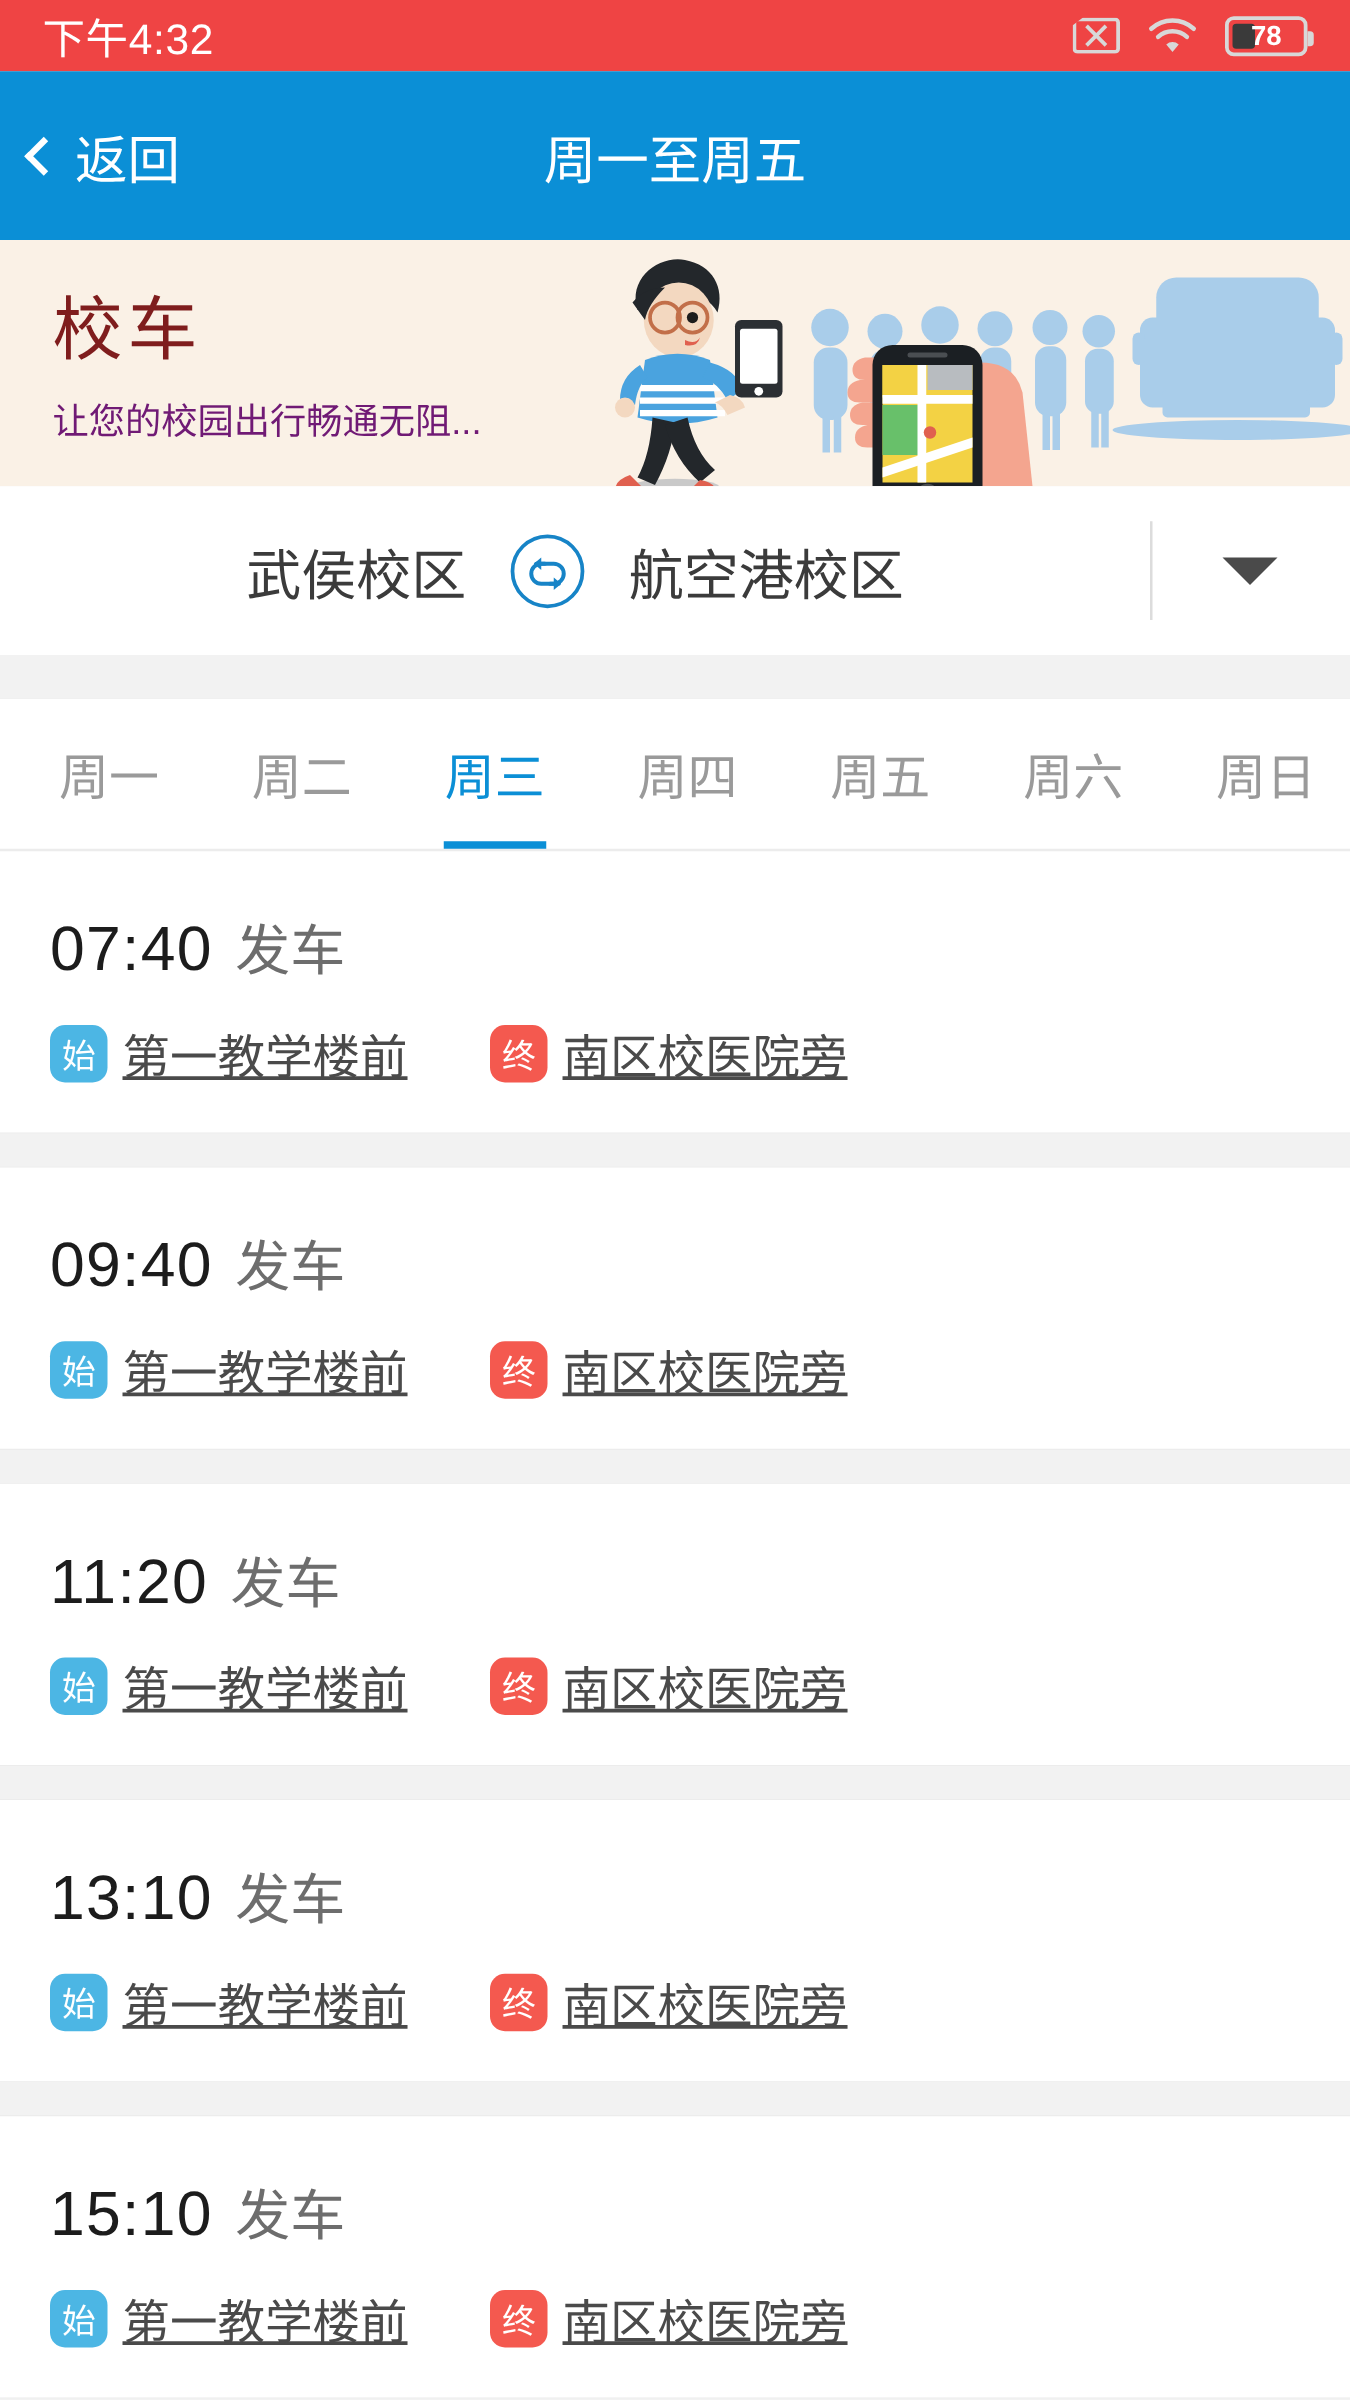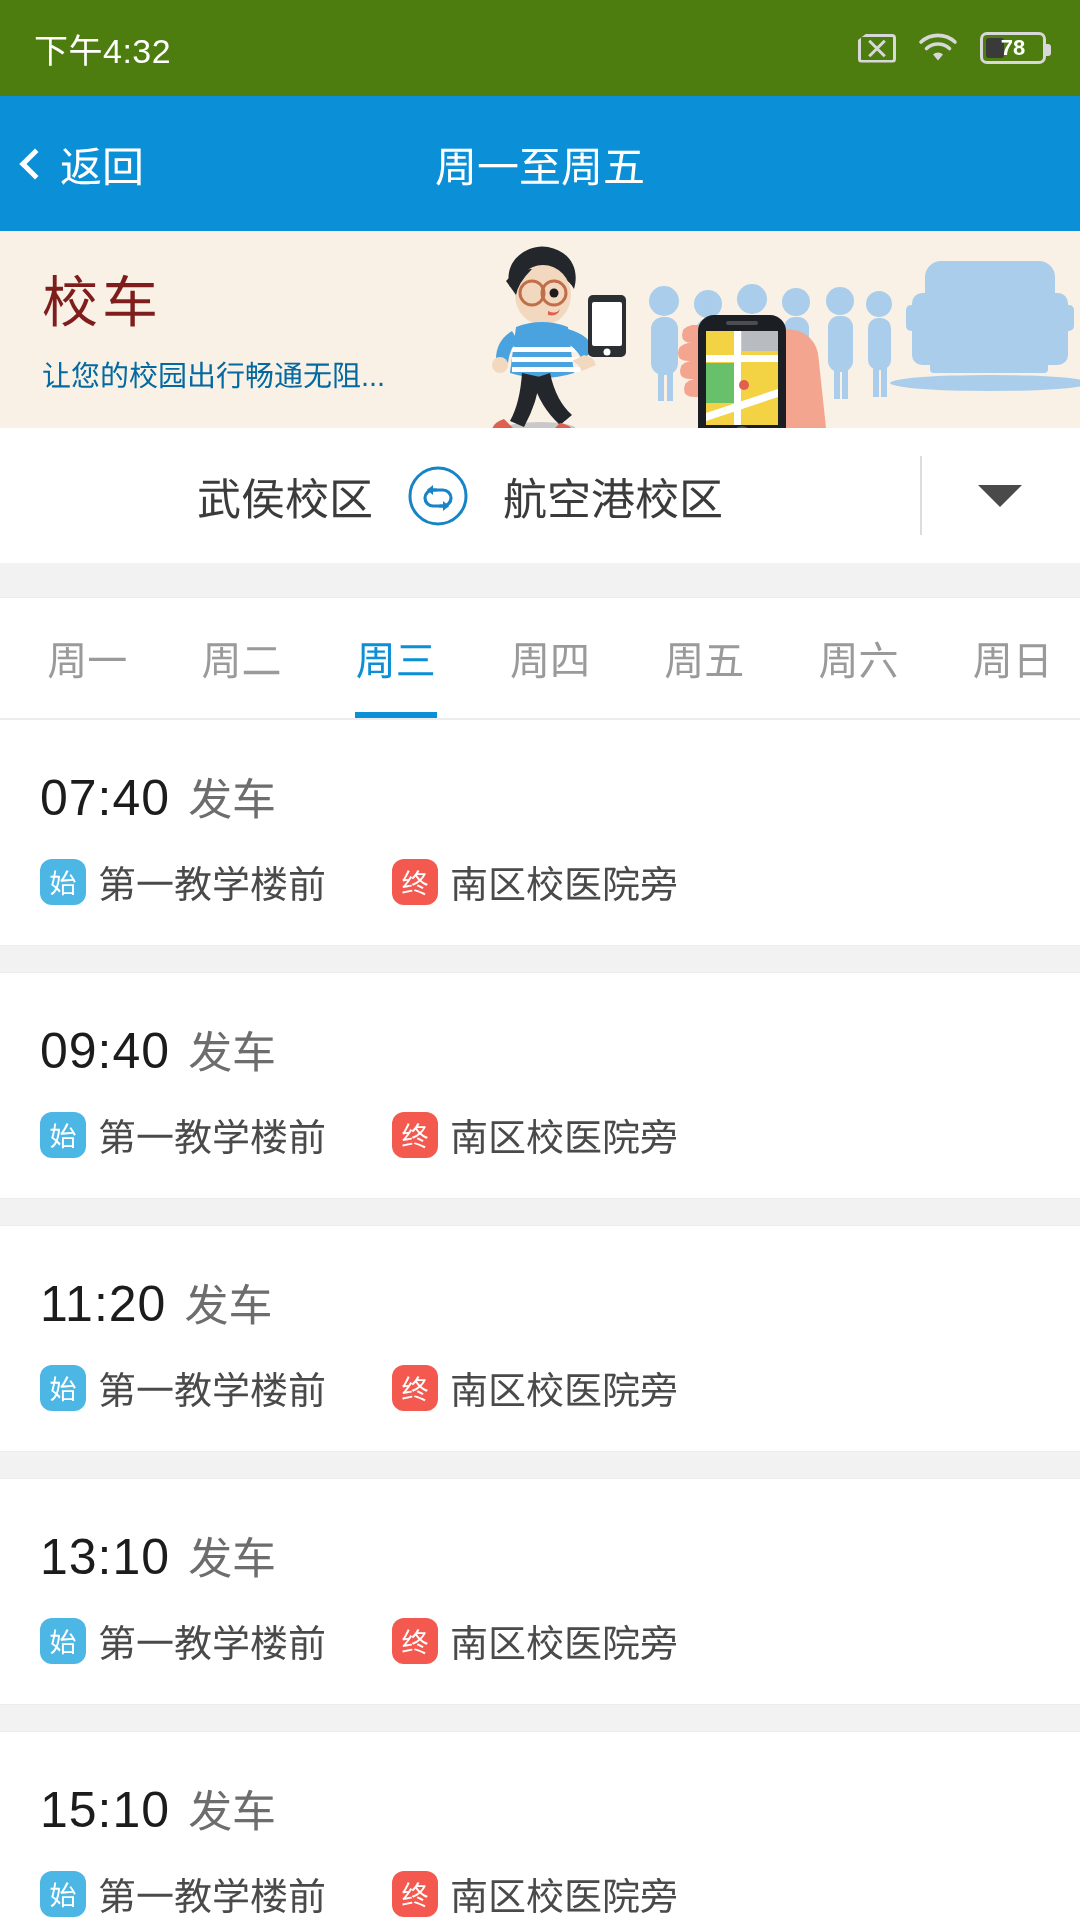--- a/index.html
+++ b/index.html
@@ -4,21 +4,21 @@
 <style>
   * { margin:0; padding:0; box-sizing:border-box; }
   html, body {
     width:1080px; height:1920px;
     font-family:"Liberation Sans","DejaVu Sans",sans-serif;
     background:#f2f2f2; overflow:hidden;
   }
 
   
   .statusbar {
-    height:96px; background:#4d7c0f; color:#fff;
+    height:57px; background:#ef4444; color:#fff;
     display:flex; align-items:center; justify-content:space-between;
     padding:0 34px;
   }
   .status-time { font-size:34px; letter-spacing:.5px; }
   .status-icons { display:flex; align-items:center; gap:22px; }
   .ic-sim { width:38px; height:29px; position:relative; }
   .ic-sim .body {
     position:absolute; inset:0; border:3px solid #d8d8d8; border-radius:4px;
     clip-path: polygon(22% 0,100% 0,100% 100%,0 100%,0 22%);
   }
@@ -61,21 +61,21 @@
     position:absolute; left:0; right:0; text-align:center;
     color:#fff; font-size:42px; pointer-events:none;
   }
 
   
   .banner {
     height:197px; background:#faf1e6; position:relative; overflow:hidden;
   }
   .banner-text { position:absolute; left:42px; top:26px; }
   .banner-title { font-size:56px; color:#7f1d1d; letter-spacing:4px; }
-  .banner-sub { font-size:29px; color:#0369a1; margin-top:14px; }
+  .banner-sub { font-size:29px; color:#701a75; margin-top:14px; }
   .banner-art { position:absolute; right:0; top:0; height:197px; width:620px; }
 
   
   .route-bar {
     height:135px; background:#fff; display:flex; align-items:center;
     position:relative;
   }
   .route-inner {
     flex:1; display:flex; align-items:center; justify-content:center; gap:34px;
   }
@@ -122,21 +122,21 @@
   .card-depart { font-size:44px; color:#6d6d6d; }
   .card-stops { display:flex; align-items:center; gap:22px; margin-top:26px; }
   .stop { display:flex; align-items:center; gap:12px; }
   .badge {
     width:46px; height:46px; border-radius:12px; color:#fff;
     font-size:27px; display:flex; align-items:center; justify-content:center;
     flex:0 0 auto;
   }
   .badge.start { background:#4cb6e4; }
   .badge.end   { background:#f4594f; }
-  .stop-name { font-size:38px; color:#4a4a4a; }
+  .stop-name { font-size:38px; color:#4a4a4a;text-decoration:underline; }
   .stop-spacer { width:22px; }
 </style>
 </head>
 <body>
 
 <div class="statusbar">
   <div class="status-time">下午4:32</div>
   <div class="status-icons">
     <span class="ic-sim">
       <span class="body"></span>

